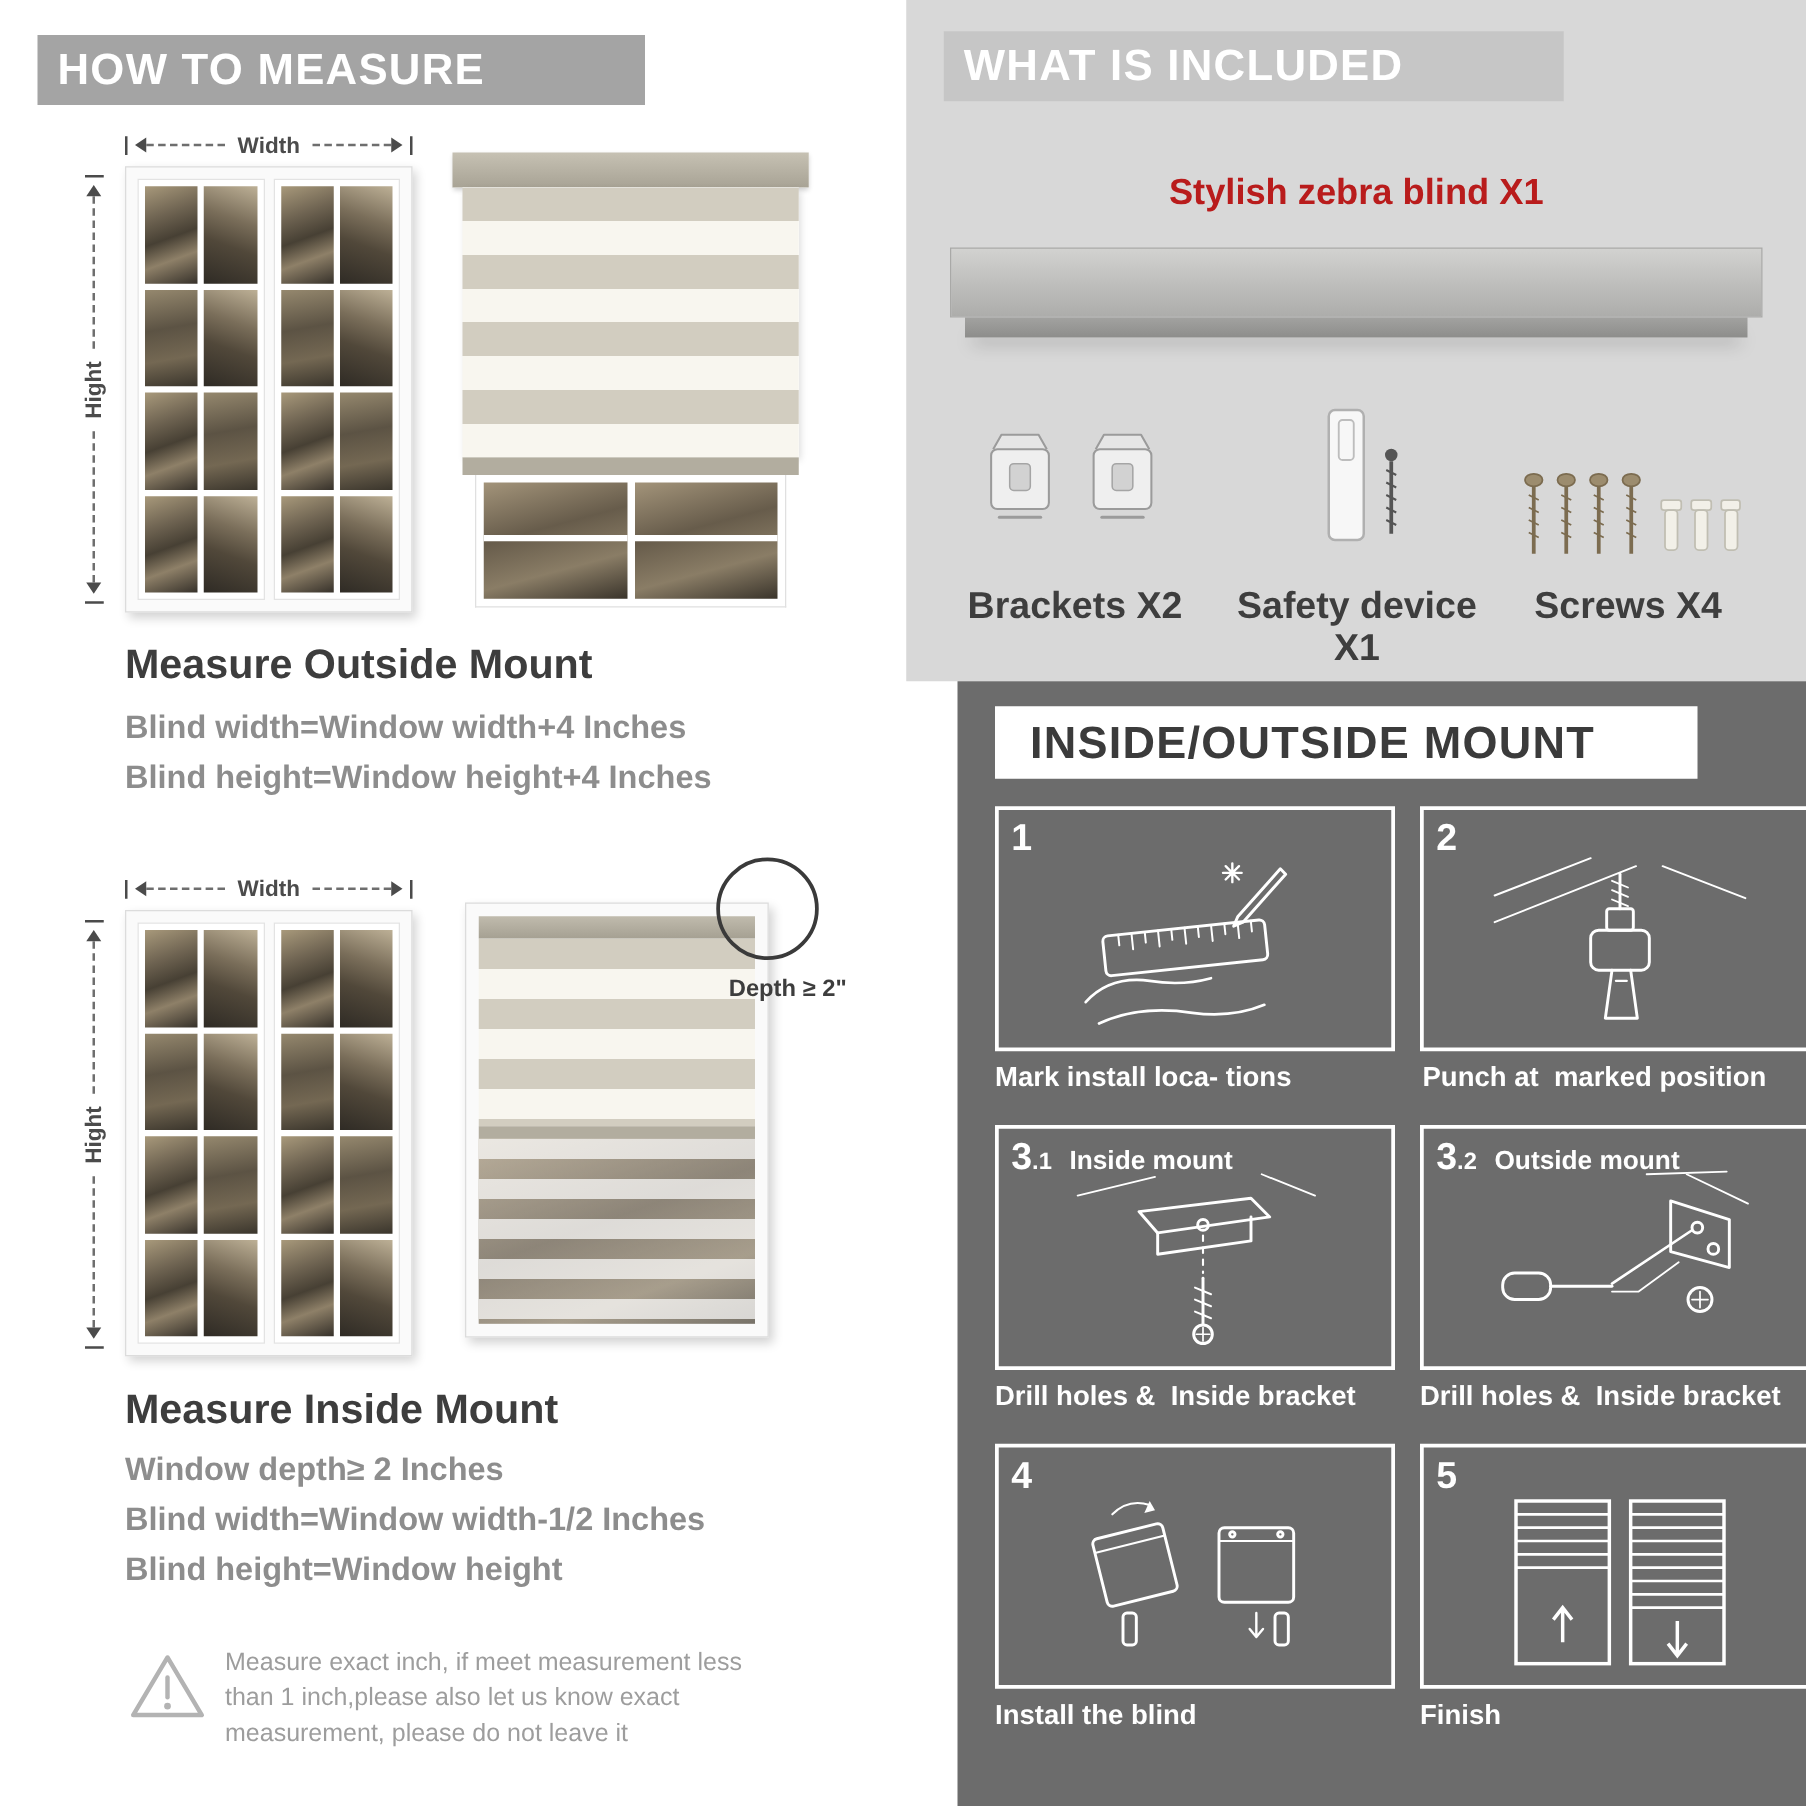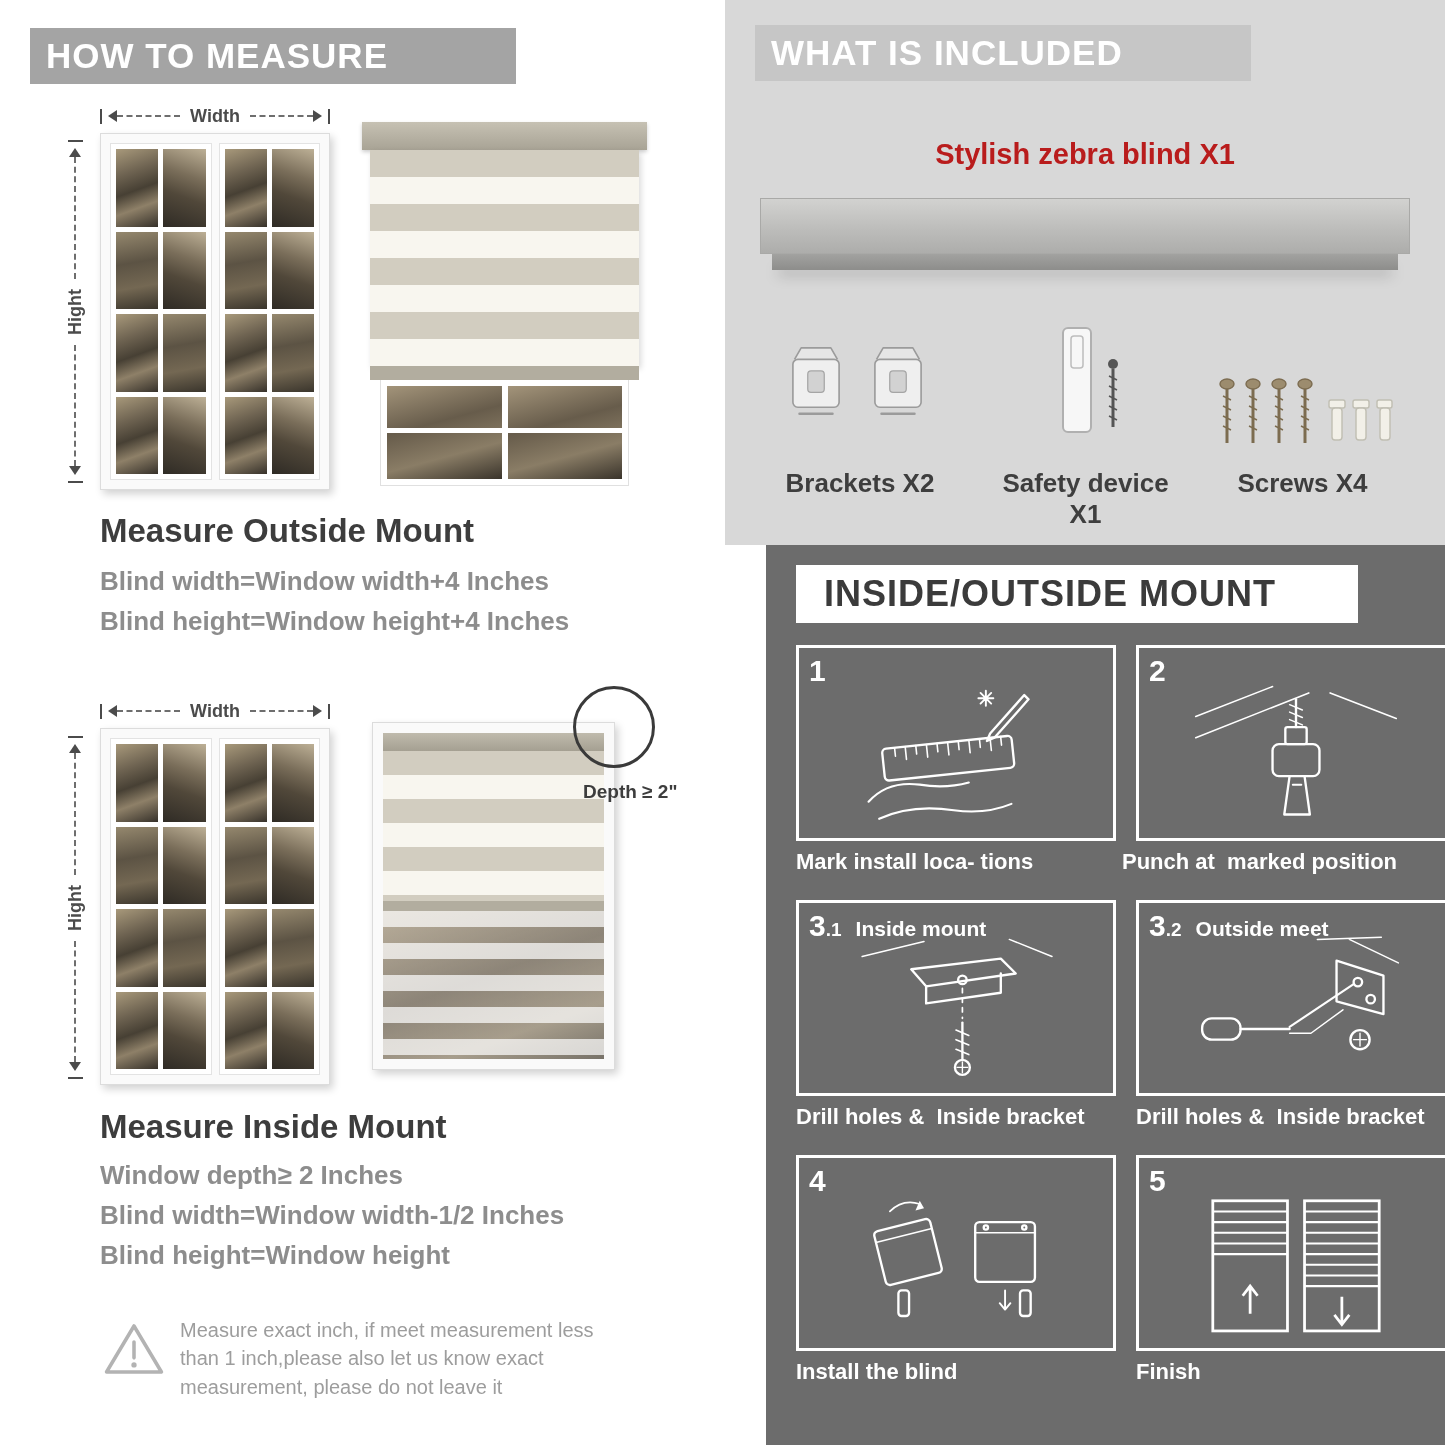--- a/index.html
+++ b/index.html
@@ -66,21 +66,21 @@
   .lbl-v{writing-mode:vertical-rl;transform:rotate(180deg);margin:10px 0;}
 
   
   .included-panel{left:725px;top:0;width:720px;height:545px;background:#d8d8d8;}
   .included-header{left:30px;top:25px;width:480px;height:56px;background:#c6c6c6;}
   .blind-label{left:0;top:138px;width:720px;text-align:center;font-size:29px;font-weight:bold;color:#b91c1c;}
   .rail-main{left:35px;top:198px;width:650px;height:56px;
       background:linear-gradient(180deg,#d2d2d0 0%,#bdbdbb 55%,#adadab 100%);border:1px solid #a9a9a7;box-sizing:border-box;}
   .rail-lip{left:47px;top:254px;width:626px;height:16px;
       background:linear-gradient(180deg,#a2a2a0,#8d8d8b);box-shadow:0 10px 14px -6px rgba(0,0,0,.35);}
-  .hw-label{font-size:26px;font-weight:bold;color:#3e3e3e;text-align:center;}
+  .hw-label{font-size:30px;font-weight:bold;color:#3e3e3e;text-align:center;}
 
   
   .mount-panel{left:725px;top:545px;width:720px;height:900px;background:#6c6c6c;margin-left:41px;}
   .mount-header{left:30px;top:20px;width:562px;height:58px;background:#ffffff;color:#3b3b3b;
       font-size:36px;font-weight:bold;line-height:58px;padding-left:28px;box-sizing:border-box;letter-spacing:1px;}
   .step-panel{width:320px;height:196px;border:3px solid #ffffff;box-sizing:border-box;}
   .step-head{position:absolute;left:10px;top:6px;color:#ffffff;display:flex;align-items:baseline;}
   .step-num{font-size:30px;font-weight:bold;}
   .step-sub{font-size:19px;font-weight:bold;}
   .step-title{font-size:21px;font-weight:bold;margin-left:14px;}
@@ -328,21 +328,21 @@
           <path d="M6 36 L78 8 M6 56 L112 14 M194 38 L132 14" stroke-width="1.5"></path>
           <path d="M100 20 v26"></path>
           <path d="M94 25 l12 5 M94 32 l12 5 M94 39 l12 5" stroke-width="1.4"></path>
           <rect x="90" y="46" width="20" height="16" rx="2"></rect>
           <rect x="78" y="62" width="44" height="30" rx="6"></rect>
           <path d="M94 92 l-5 36 h24 l-5 -36"></path>
           <path d="M97 100 h8" stroke-width="1.8"></path>
         </g>
       </svg>
     </div>
-    <div class="step-caption" style="left:356px;top:304px;text-align:right;">Punch at  marked position</div>
+    <div class="step-caption" style="left:372px;top:304px;text-align:right;">Punch at  marked position</div>
 
     <div class="abs step-panel" style="left:30px;top:355px;">
       <div class="step-head">
         <span class="step-num">3</span>
           <span class="step-sub">.1</span>
         <span class="step-title">Inside mount</span>
       </div>
       <svg class="step-art" viewBox="0 0 200 150">
         <g stroke="#ffffff" fill="none" stroke-width="2.2" stroke-linecap="round" stroke-linejoin="round">
           <path d="M12 22 L70 8 M150 6 L190 22" stroke-width="1.4"></path>
@@ -356,21 +356,21 @@
           <path d="M101 126 h10 M106 121 v10" stroke-width="1.3"></path>
         </g>
       </svg>
     </div>
     <div class="step-caption" style="left:30px;top:559px;">Drill holes &amp;  Inside bracket</div>
 
     <div class="abs step-panel" style="left:370px;top:355px;">
       <div class="step-head">
         <span class="step-num">3</span>
           <span class="step-sub">.2</span>
-        <span class="step-title">Outside meet</span>
+        <span class="step-title">Outside mount</span>
       </div>
       <svg class="step-art" viewBox="0 0 200 150">
         <g stroke="#ffffff" fill="none" stroke-width="2.2" stroke-linecap="round" stroke-linejoin="round">
           <path d="M120 6 L180 4 M150 6 L196 28" stroke-width="1.4"></path>
           <path d="M138 26 l44 14 v36 l-44 -12 z"></path>
           <circle cx="158" cy="46" r="4"></circle>
           <circle cx="170" cy="62" r="4"></circle>
           <rect x="12" y="80" width="36" height="20" rx="9"></rect>
           <path d="M48 90 h46"></path>
           <path d="M94 88 L154 48" stroke-width="2"></path>

